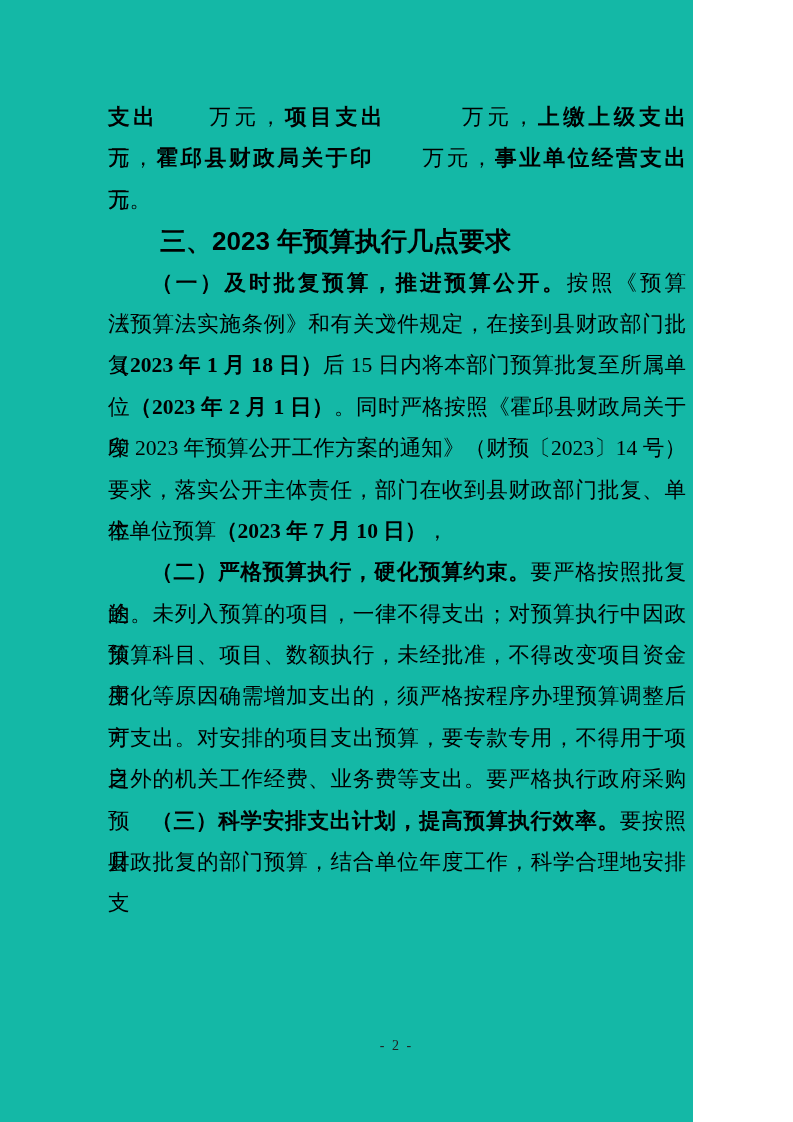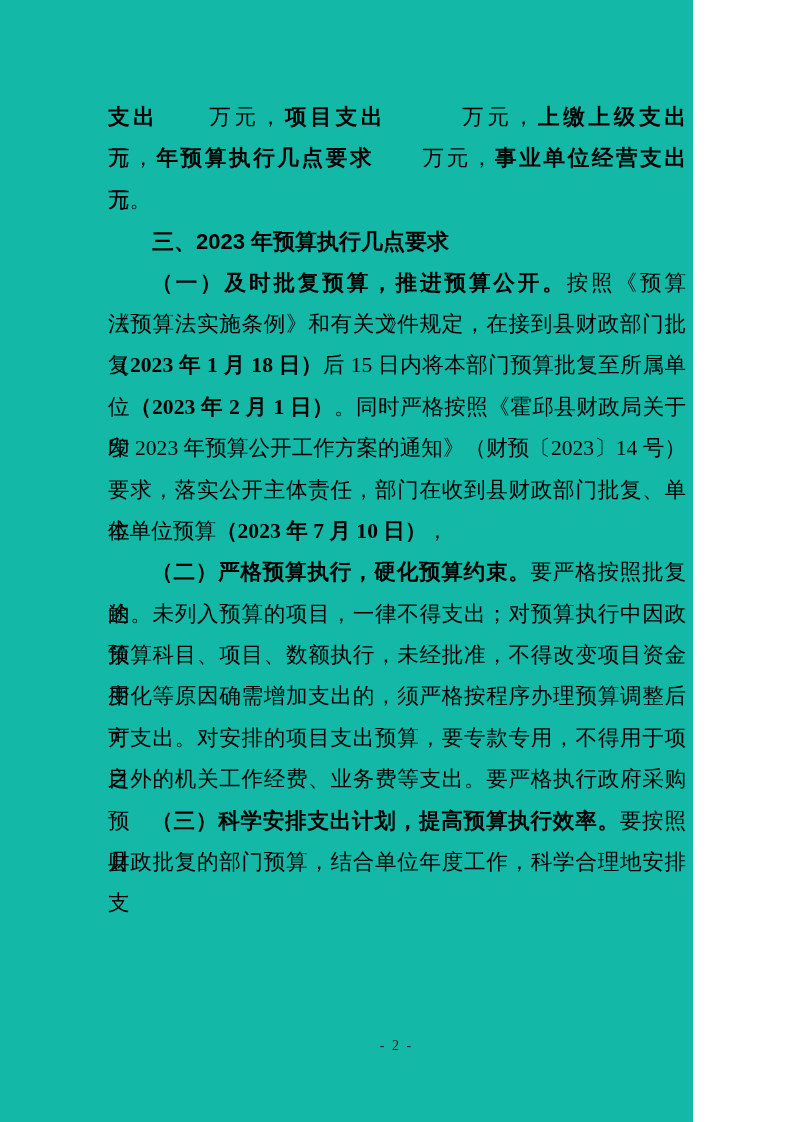--- a/index.html
+++ b/index.html
@@ -26,41 +26,41 @@
   }
   .line.jl {
     text-align: justify;
     text-align-last: justify;
     text-justify: inter-character;
   }
   .line.indent { text-indent: 2em; }
   .line.heading {
     font-family: "Liberation Sans", "DejaVu Sans", sans-serif;
     font-weight: 600;
-    font-size: 22px;
+    font-size: 26px;
   }
   .b { font-weight: 700; }
   .footer {
     position: absolute;
     top: 1038px;
     left: 0;
     width: 793px;
     text-align: center;
     font-size: 14px;
     letter-spacing: 2px;
     color: #222222;
   }
 </style>
 </head>
 <body>
 
 <div class="page">
   <div class="doc-body">
       <div class="line jl"><span class="b">支出</span><span>　　</span><span>万元，</span><span class="b">项目支出</span><span>　　　</span><span>万元，</span><span class="b">上缴上级支出</span><span>　　　</span><span>万</span></div>
-      <div class="line jl"><span>元，</span><span class="b">年预算执行几点要求</span><span>　　</span><span>万元，</span><span class="b">事业单位经营支出</span><span>　　</span><span>万</span></div>
+      <div class="line jl"><span>元，</span><span class="b">霍邱县财政局关于印</span><span>　　</span><span>万元，</span><span class="b">事业单位经营支出</span><span>　　</span><span>万</span></div>
       <div class="line"><span>元。</span></div>
       <div class="line indent heading"><span>三、2023 年预算执行几点要求</span></div>
       <div class="line indent jl"><span class="b">（一）及时批复预算，推进预算公开。</span><span>按照《预算法》、</span></div>
       <div class="line jl"><span>《预算法实施条例》和有关文件规定，在接到县财政部门批复</span></div>
       <div class="line jl"><span class="b">（2023 年 1 月 18 日）</span><span>后 15 日内将本部门预算批复至所属单</span></div>
       <div class="line jl"><span>位</span><span class="b">（2023 年 2 月 1 日）</span><span>。同时严格按照《霍邱县财政局关于印</span></div>
       <div class="line jl"><span>发 2023 年预算公开工作方案的通知》（财预〔2023〕14 号）</span></div>
       <div class="line jl"><span>要求，落实公开主体责任，部门在收到县财政部门批复、单位</span></div>
       <div class="line"><span>本单位预算</span><span class="b">（2023 年 7 月 10 日）</span><span>，</span></div>
       <div class="line indent jl"><span class="b">（二）严格预算执行，硬化预算约束。</span><span>要严格按照批复的</span></div>

